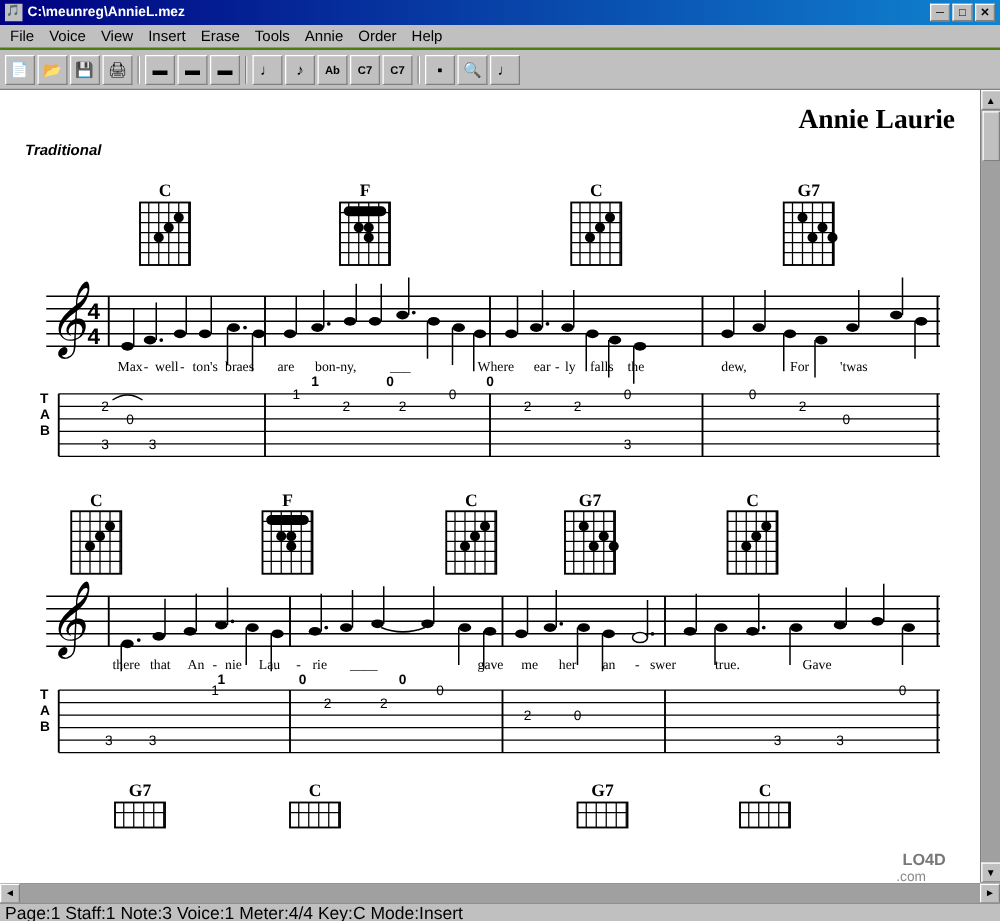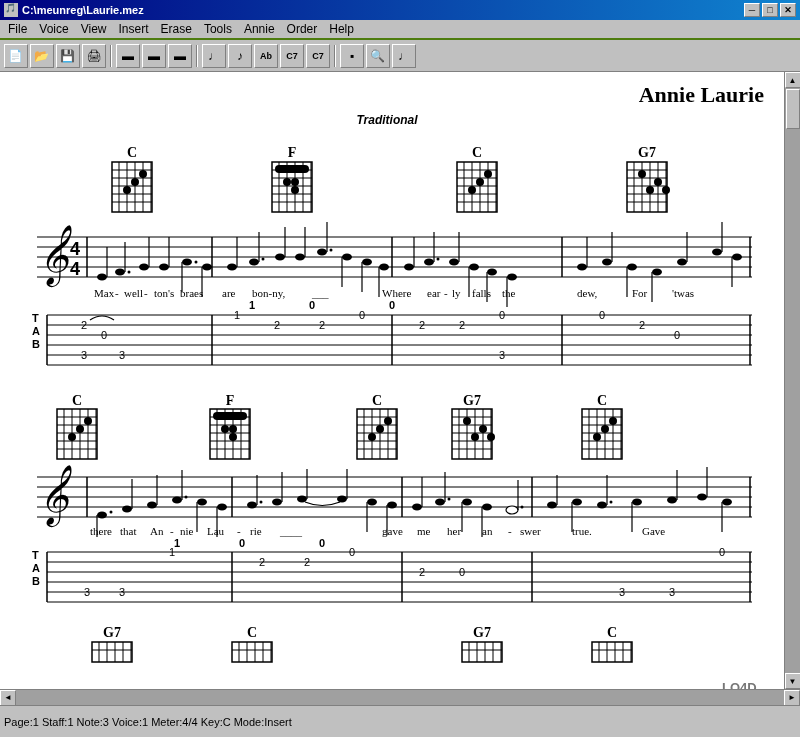--- a/index.html
+++ b/index.html
@@ -102,36 +102,36 @@
       font-size: 8px; cursor: pointer;
     }
     .scroll-track { flex: 1; background: #a0a0a0; width: 100%; }
     .scroll-thumb { width: 14px; height: 40px; background: #c0c0c0; border: 1px solid; border-color: #ffffff #808080 #808080 #ffffff; margin: 1px; }
     
     
     .statusbar {
       background: #c0c0c0;
       border-top: 1px solid #808080;
       padding: 2px 4px;
-      height: 32px;
+      height: 15px;
       display: flex;
       align-items: center;
-      font-size: 11px;
+      font-size: 14px;
     }
     
     
     .song-title {
       text-align: right;
       font-size: 22px;
       font-weight: bold;
       font-family: 'Times New Roman', serif;
       margin-bottom: 5px;
     }
     .composer {
-      text-align: center;
+      text-align: left;
       font-size: 12px;
       font-style: italic;
       font-weight: bold;
       margin-bottom: 10px;
       padding-right: 10px;
     }
     
     
     .scrollbar-bottom {
       height: 16px;
@@ -151,21 +151,21 @@
     .scroll-track-h { flex: 1; height: 100%; background: #a0a0a0; }
   </style>
 </head>
 <body>
 
 <div class="window">
 
   <div class="titlebar">
     <div class="titlebar-left">
       <span class="titlebar-icon">🎵</span>
-      <span>C:\meunreg\Laurie.mez</span>
+      <span>C:\meunreg\AnnieL.mez</span>
     </div>
     <div class="titlebar-buttons">
       <div class="titlebar-btn">─</div>
       <div class="titlebar-btn">□</div>
       <div class="titlebar-btn">✕</div>
     </div>
   </div>
 
   <div class="menubar">
     <span class="menu-item">File</span>

